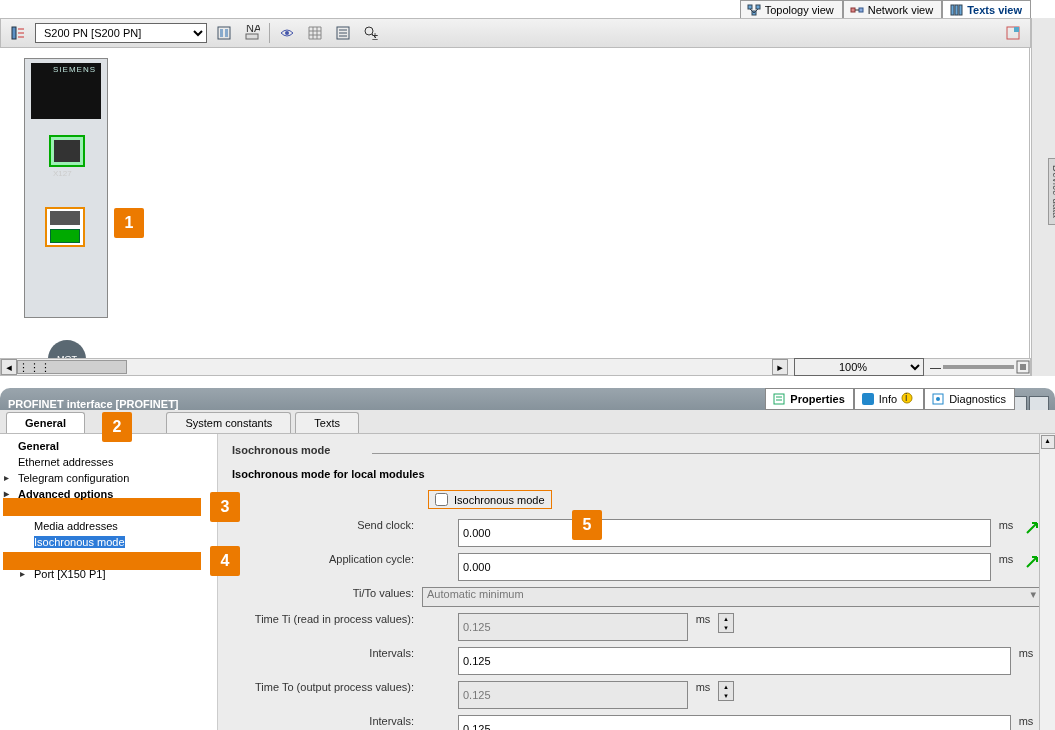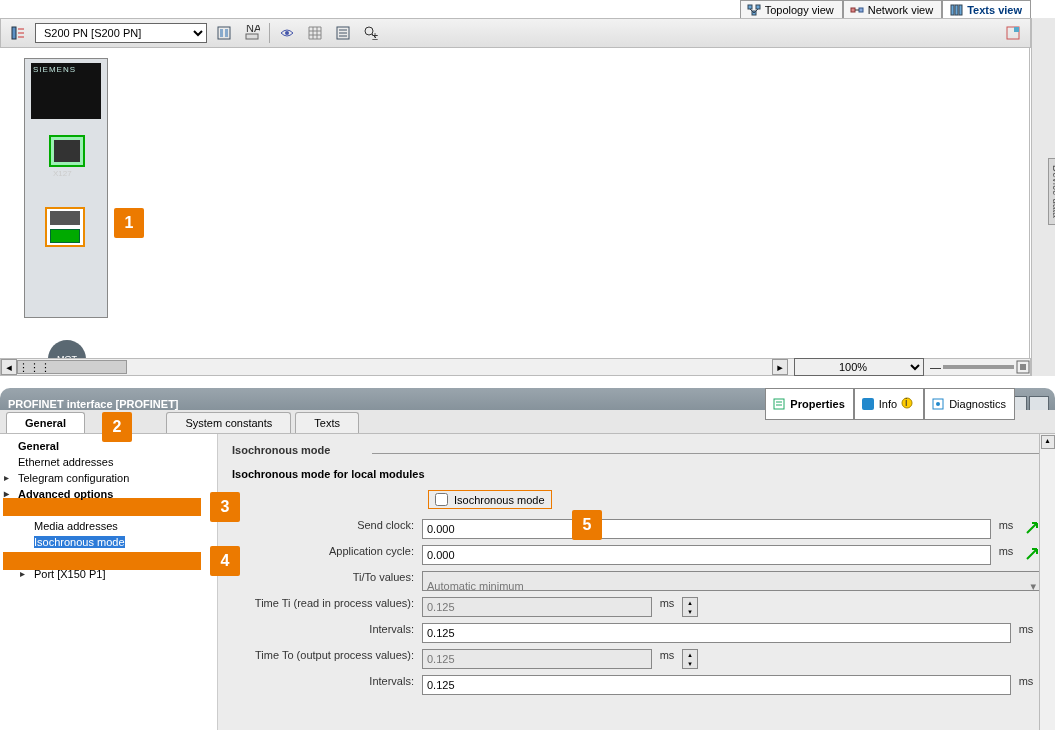--- a/index.html
+++ b/index.html
@@ -13,21 +13,21 @@
 .toolbar { position: absolute; top: 18px; left: 0; right: 24px; height: 30px; background: linear-gradient(#f2f2f2,#e0e0e0); border: 1px solid #bbb; display: flex; align-items: center; padding: 0 6px; gap: 6px; }
 .tool-btn { width: 22px; height: 22px; border: 1px solid transparent; display: flex; align-items: center; justify-content: center; cursor: pointer; }
 .device-select { width: 172px; height: 20px; border: 1px solid #666; background: #fff; padding: 0 4px; }
 .spacer { flex: 1; }
 .small-icon { width: 22px; height: 22px; display:flex; align-items:center; justify-content:center; border:1px solid transparent;}
 
 .canvas-area { position: absolute; top: 48px; left: 0; width: 1030px; height: 310px; background: #fff; border-right: 1px solid #bbb; overflow: hidden; }
 .canvas-inner { position: absolute; left: 24px; top: 10px; }
 .device-rack { width: 84px; height: 260px; background: #dde1e5; border: 1px solid #888; position: relative; }
 .dev-top { position:absolute; top:4px; left:6px; right:6px; height:56px; background:#111; color:#cfd2d5; font-size:7px; padding:2px;}
-.dev-top .brand { color:#bce0d8; font-size:8px; letter-spacing:1px;}
+.dev-top .brand { color:#bce0d8; font-size:8px; letter-spacing:1px;margin-left:20px;}
 .port-box { position:absolute; left:24px; width:36px; height:32px; border:2px solid #0a0; background:#9cf0b4;}
 .port-box.p1 { top:76px; }
 .port-box .inner { position:absolute; top:3px; left:3px; right:3px; bottom:3px; background:#333;}
 .port-label { position:absolute; left:28px; top:110px; font-size:8px; color:#ccc;}
 .profinet-sel { position:absolute; left:20px; top:148px; width:40px; height:40px; border:2px solid #ec8a00; background:#fff;}
 .profinet-sel .pin1 { position:absolute; top:2px; left:3px; right:3px; height:14px; background:#555;}
 .profinet-sel .pin2 { position:absolute; bottom:2px; left:3px; right:3px; height:14px; background:#0a0; border:1px solid #063;}
 .mot-circle { position:absolute; left:48px; top:292px; width:38px; height:38px; border-radius:50%; background:#5a6872; color:#fff; font-size:9px; display:flex; align-items:center; justify-content:center;}
 
 .callout { position:absolute; width:30px; height:30px; background:#ec7a00; color:#fff; font-size:16px; font-weight:bold; display:flex; align-items:center; justify-content:center; border-radius:2px;}
@@ -42,21 +42,21 @@
 .zoom-slider { flex:1; height:4px; background:#999;}
 
 .side-panel { position: absolute; top:18px; right:0; width:24px; height:358px; background:#e8e8e8; border-left:1px solid #bbb; }
 .side-tab { position:absolute; top:140px; right:-10px; writing-mode:vertical-rl; background:#d8d8d8; padding:6px 2px; font-size:10px; border:1px solid #999; color:#555;}
 .vbar { position:absolute; top:48px; right:4px; width:18px; height:300px; background:#f0f0f0; border:1px solid #bbb;}
 
 .prop-title-bar { position:absolute; top:388px; left:0; right:0; height:32px; background: linear-gradient(#9aa5ad,#7d8a93); color:#fff; font-weight:bold; padding:11px 8px; display:flex; align-items:center;border-radius:10px;}
 .prop-title-bar .righticons { position:absolute; right:6px; display:flex; gap:2px;}
 .prop-title-bar .righticons .ibtn { width:20px; height:16px; background:#dde2e6; border:1px solid #5c6770;}
 
-.insp-tabs { position:absolute; top:388px; right:40px; height:32px; display:flex; z-index:5;}
+.insp-tabs { position:absolute; top:388px; right:40px; height:22px; display:flex; z-index:5;}
 .insp-tab { background:#fff; border:1px solid #888; padding:2px 8px 2px 6px; display:flex; align-items:center; gap:4px; cursor:pointer; font-size:11px; }
 .insp-tab.active { font-weight:bold; }
 .insp-tab .iicon { width:14px; height:14px; display:inline-block; }
 
 .sub-tabs { position:absolute; top:410px; left:0; right:0; height:24px; background:#e7e7e7; border-bottom:1px solid #bbb; display:flex; align-items:flex-end; padding-left:6px; gap:4px;}
 .sub-tab { border:1px solid #aaa; border-bottom:none; padding:4px 18px; background:#efefef; cursor:pointer; border-radius:3px 3px 0 0;}
 .sub-tab.active { background:#fff; font-weight:bold;}
 .callout.c2 { left:102px; top:412px; z-index:10;}
 
 .prop-body { position:absolute; top:434px; left:0; right:0; bottom:0; display:flex; }
@@ -74,23 +74,23 @@
 .iso-hl { top:552px;}
 .callout.c3 { left:210px; top:492px; z-index:10;}
 .callout.c4 { left:210px; top:546px; z-index:10;}
 
 .prop-content { flex:1; background:#ececec; padding:10px 14px; overflow:auto; position:relative;}
 .section-title { font-weight:bold; padding-bottom:2px; margin-bottom:10px; color:#333; position:relative;}
 .section-title::after { content:""; position:absolute; left:140px; right:0; bottom:4px; border-bottom:1px solid #999;}
 .sub-section-title { font-weight:bold; margin:6px 0 10px 0;}
 .form-row { display:flex; margin-bottom:6px;}
 .form-label { width:190px; text-align:right; padding-right:8px; color:#333;}
-.form-input { flex:1; height:20px; border:1px solid #888; background:#fff; padding:8px 4px;}
+.form-input { flex:1; height:28px; border:1px solid #888; background:#fff; padding:8px 4px;margin-left:36px;}
 .form-input.ro { background:#e8e8e8; color:#777;}
-.form-select { flex:1; height:20px; border:1px solid #888; background:#e8e8e8; color:#777; padding:8px 4px;}
+.form-select { flex:1; height:20px; border:1px solid #888; background:#e8e8e8; color:#777; padding:0 4px;}
 .unit { width:30px; text-align:center; color:#333;}
 .spin { width:16px; height:20px; display:flex; flex-direction:column; border:1px solid #888;}
 .spin div { flex:1; background:#e4e4e4; font-size:7px; text-align:center; line-height:9px;}
 .arrow-link { width:16px; height:16px; margin-left:4px; cursor:pointer;}
 .check-row { display:flex; align-items:center; margin:4px 0 10px 196px;}
 .check-row input { margin-right:6px;}
 .iso-check-group { border:1px solid #ec7a00; padding:2px 6px; display:inline-flex; align-items:center;}
 .callout.c5 { left:572px; top:510px; z-index:10;}
 .short-input { width:230px; flex:none;}
 

